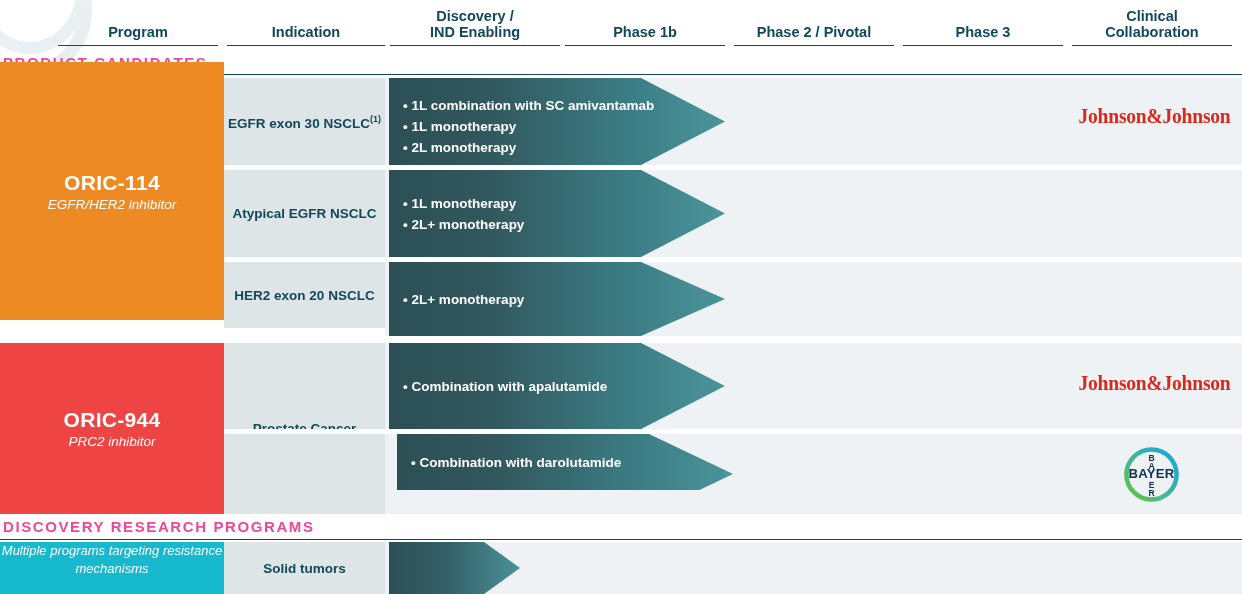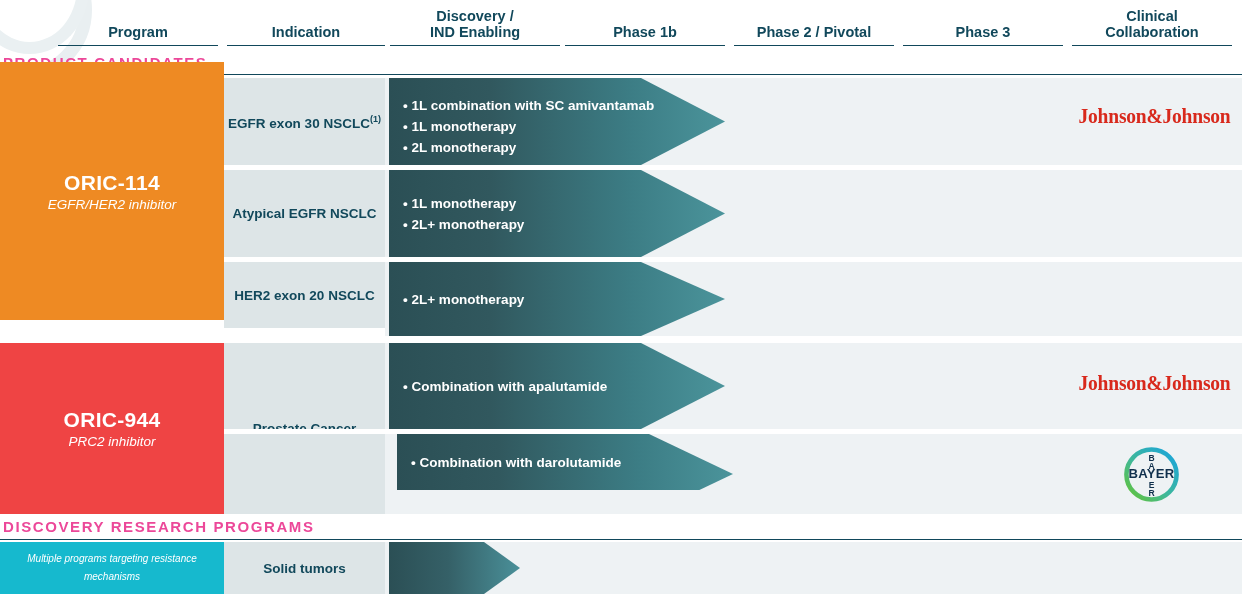--- a/index.html
+++ b/index.html
@@ -52,22 +52,22 @@
   .block{position:absolute;box-sizing:border-box;}
 
   .prog-cell{
     display:flex;flex-direction:column;align-items:center;justify-content:center;
     text-align:center;color:#ffffff;
   }
   .prog-name{font-size:21px;font-weight:bold;letter-spacing:.3px;line-height:25px;}
   .prog-sub{font-size:13.5px;font-style:italic;line-height:17px;margin-top:1px;}
 
   .disc-cell{
-    display:flex;flex-direction:column;align-items:center;justify-content:center;
-    text-align:center;color:#ffffff;font-style:italic;font-size:10px;line-height:18px;
+    display:flex;flex-direction:column;align-items:center;justify-content:flex-start;
+    text-align:center;color:#ffffff;font-style:italic;font-size:13px;line-height:18px;
   }
 
   .ind-cell{
     display:flex;align-items:center;justify-content:center;text-align:center;
     background:#dde5e7;color:#11485b;font-weight:bold;font-size:13.5px;line-height:17px;
   }
   .ind-cell sup{font-size:9px;vertical-align:super;font-weight:bold;}
 
   
   .arrow{

